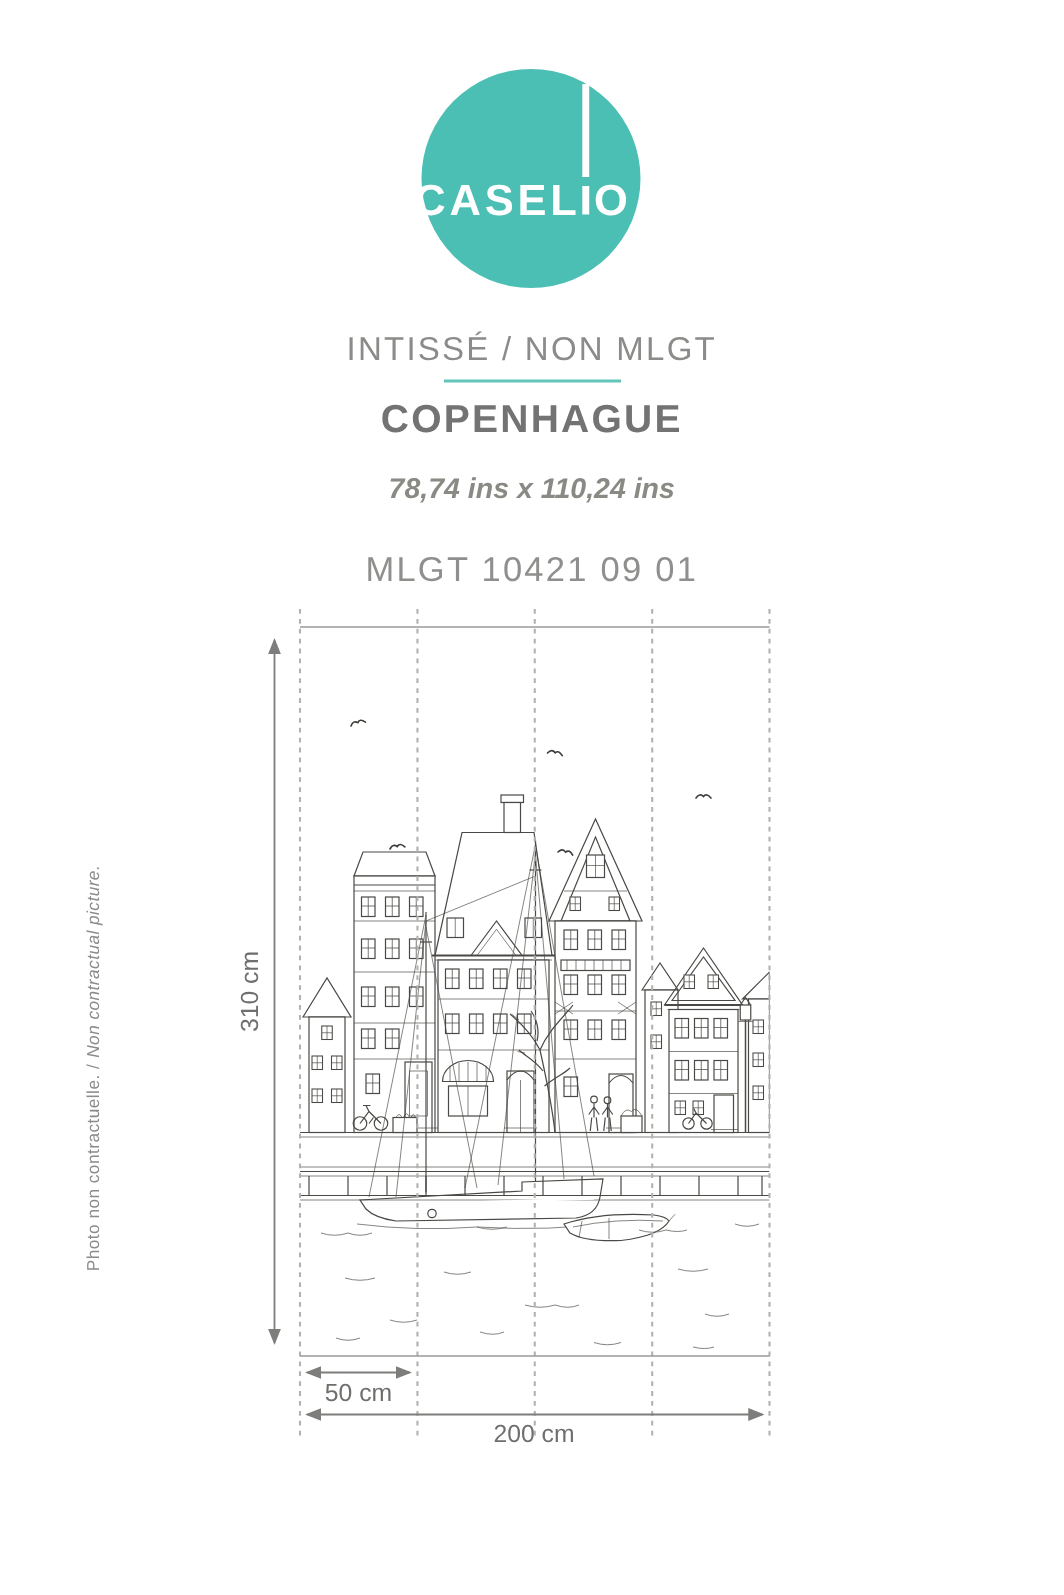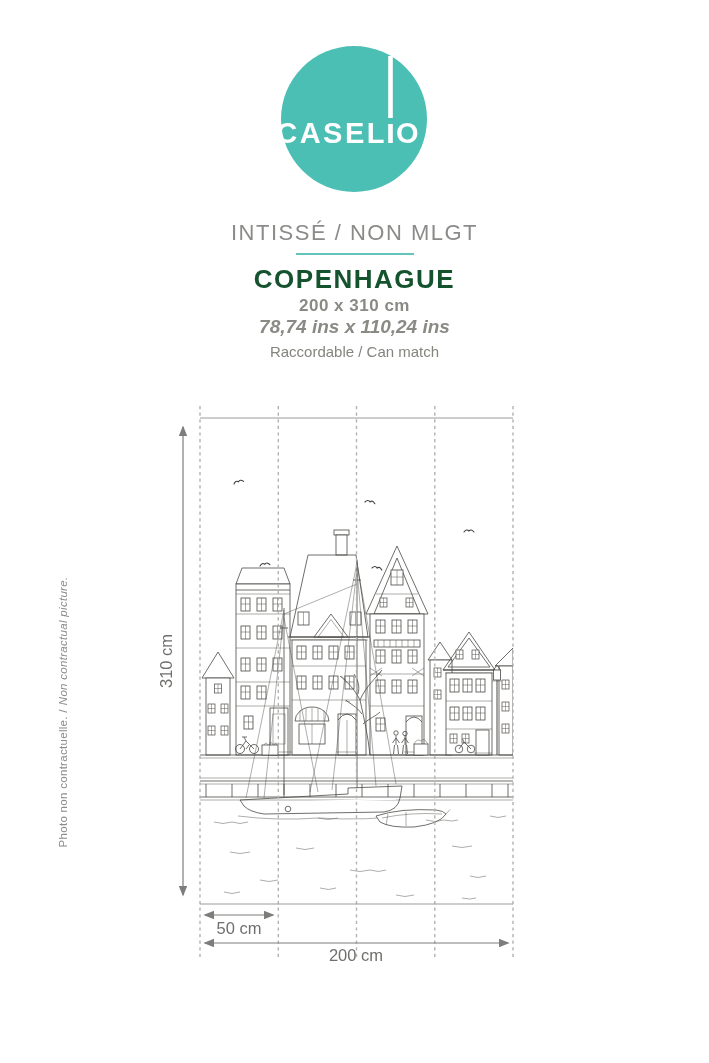--- a/index.html
+++ b/index.html
@@ -2,21 +2,21 @@
 <html><head>
 <meta charset="utf-8">
 <style>
   html,body{margin:0;padding:0;background:#fff;}
   .page{position:relative;width:709px;height:1063px;background:#fff;overflow:hidden;
         font-family:"Liberation Sans", sans-serif;}
   .ctr{position:absolute;left:0;width:709px;text-align:center;}
   
   .material{top:220px;font-size:22px;letter-spacing:1.5px;color:#8b8b89;}
   .divider{position:absolute;top:253px;left:296px;width:118px;height:2px;background:#63c5ba;}
-  .pname{top:264px;font-size:26px;font-weight:bold;letter-spacing:1.5px;color:#14532d;}
+  .pname{top:264px;font-size:26px;font-weight:bold;letter-spacing:1.5px;color:#737373;}
   .sizecm{top:296px;font-size:17px;font-weight:bold;letter-spacing:.5px;color:#8a8a85;}
   .sizein{top:316px;font-size:19px;font-weight:bold;font-style:italic;color:#8a8a85;}
   .match{top:343px;font-size:15px;color:#85847f;}
   .refcode{top:366px;font-size:23px;letter-spacing:1.5px;color:#8f8f8d;}
   
   .scene{position:absolute;left:200px;top:418px;width:313px;height:486px;}
   .dims{position:absolute;left:150px;top:398px;width:390px;height:580px;}
   .dimtext{font-size:16.5px;fill:#6f6f6d;font-family:"Liberation Sans", sans-serif;}
   
   .disclaimer{position:absolute;left:63px;top:712px;transform:translate(-50%,-50%) rotate(-90deg);
@@ -41,23 +41,22 @@
       <text x="107" y="98" text-anchor="end">CASEL</text>
       <text x="116" y="98" text-anchor="start">O</text>
     </g>
     <rect x="108.2" y="11" width="4.6" height="62" fill="#fff"></rect>
     <rect x="108.2" y="79" width="4.6" height="19" fill="#fff"></rect>
   </svg>
 
   <div class="ctr material">INTISSÉ / NON MLGT</div>
   <div class="divider"></div>
   <div class="ctr pname">COPENHAGUE</div>
-  <div class="ctr sizecm">200 x 310 cm</div>
   <div class="ctr sizein">78,74 ins x 110,24 ins</div>
-  <div class="ctr match">Raccordable / Can match</div>
+  <div class="ctr refcode">MLGT 10421 09 01</div>
 
   <svg class="scene" viewBox="0 0 313 486">
     <defs>
       <pattern id="hR" width="4" height="2.4" patternUnits="userSpaceOnUse">
         <rect width="4" height="2.4" fill="#fff"></rect>
         <line x1="0" y1="1.2" x2="4" y2="1.2" stroke="#55534e" stroke-width="0.9"></line>
       </pattern>
       <g id="w">
         <rect width="9" height="13" fill="#fff" stroke="#4a4945" stroke-width="0.8"></rect>
         <line x1="4.5" y1="0" x2="4.5" y2="13" stroke="#4a4945" stroke-width="0.5"></line>

